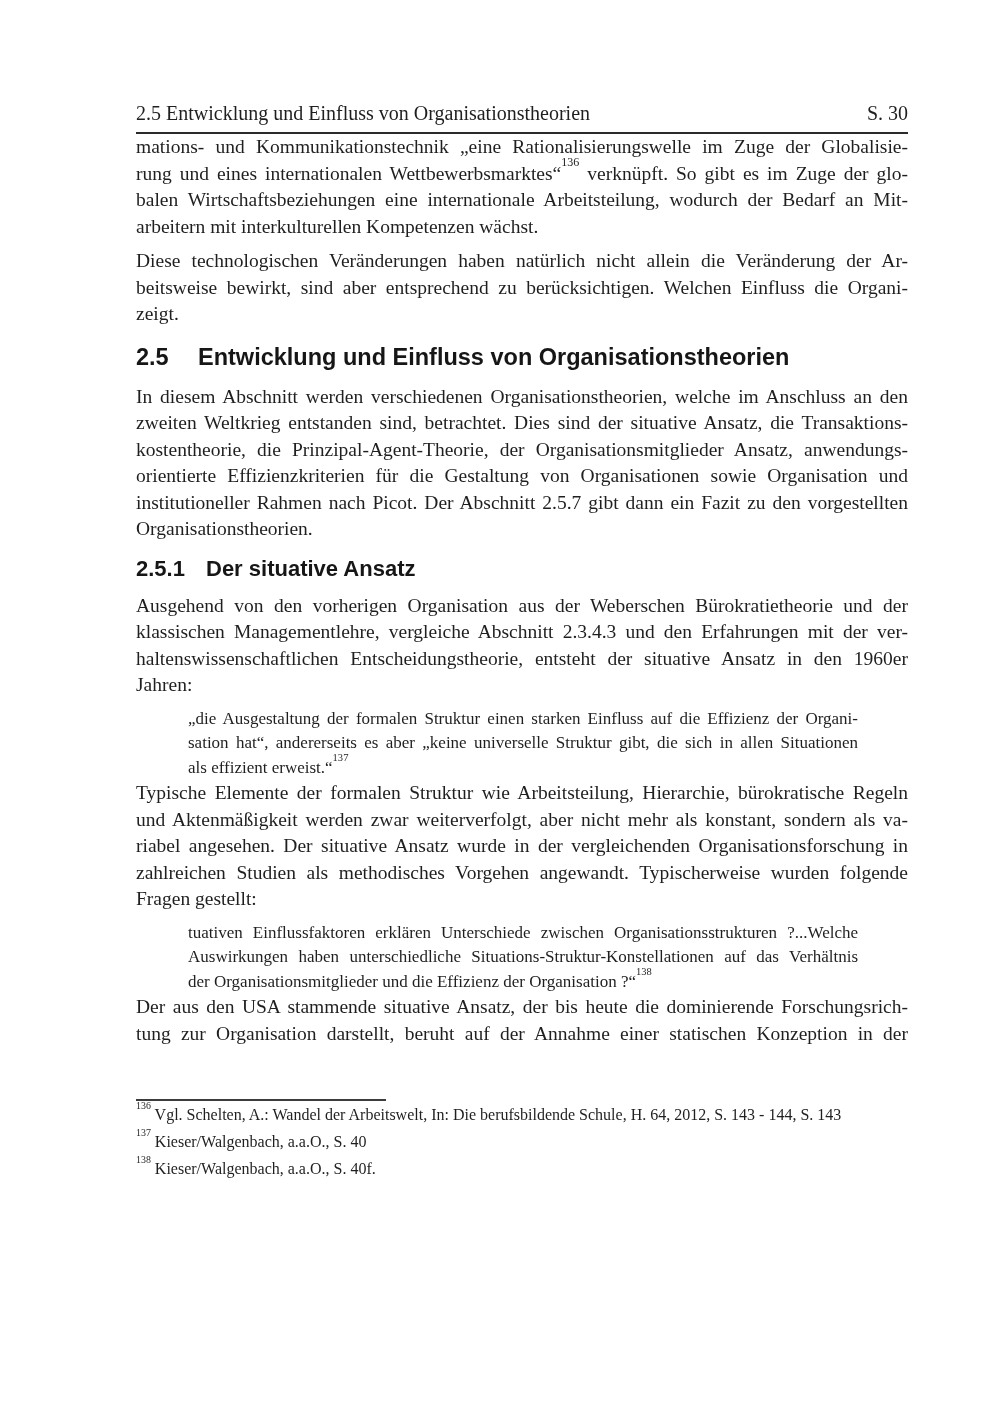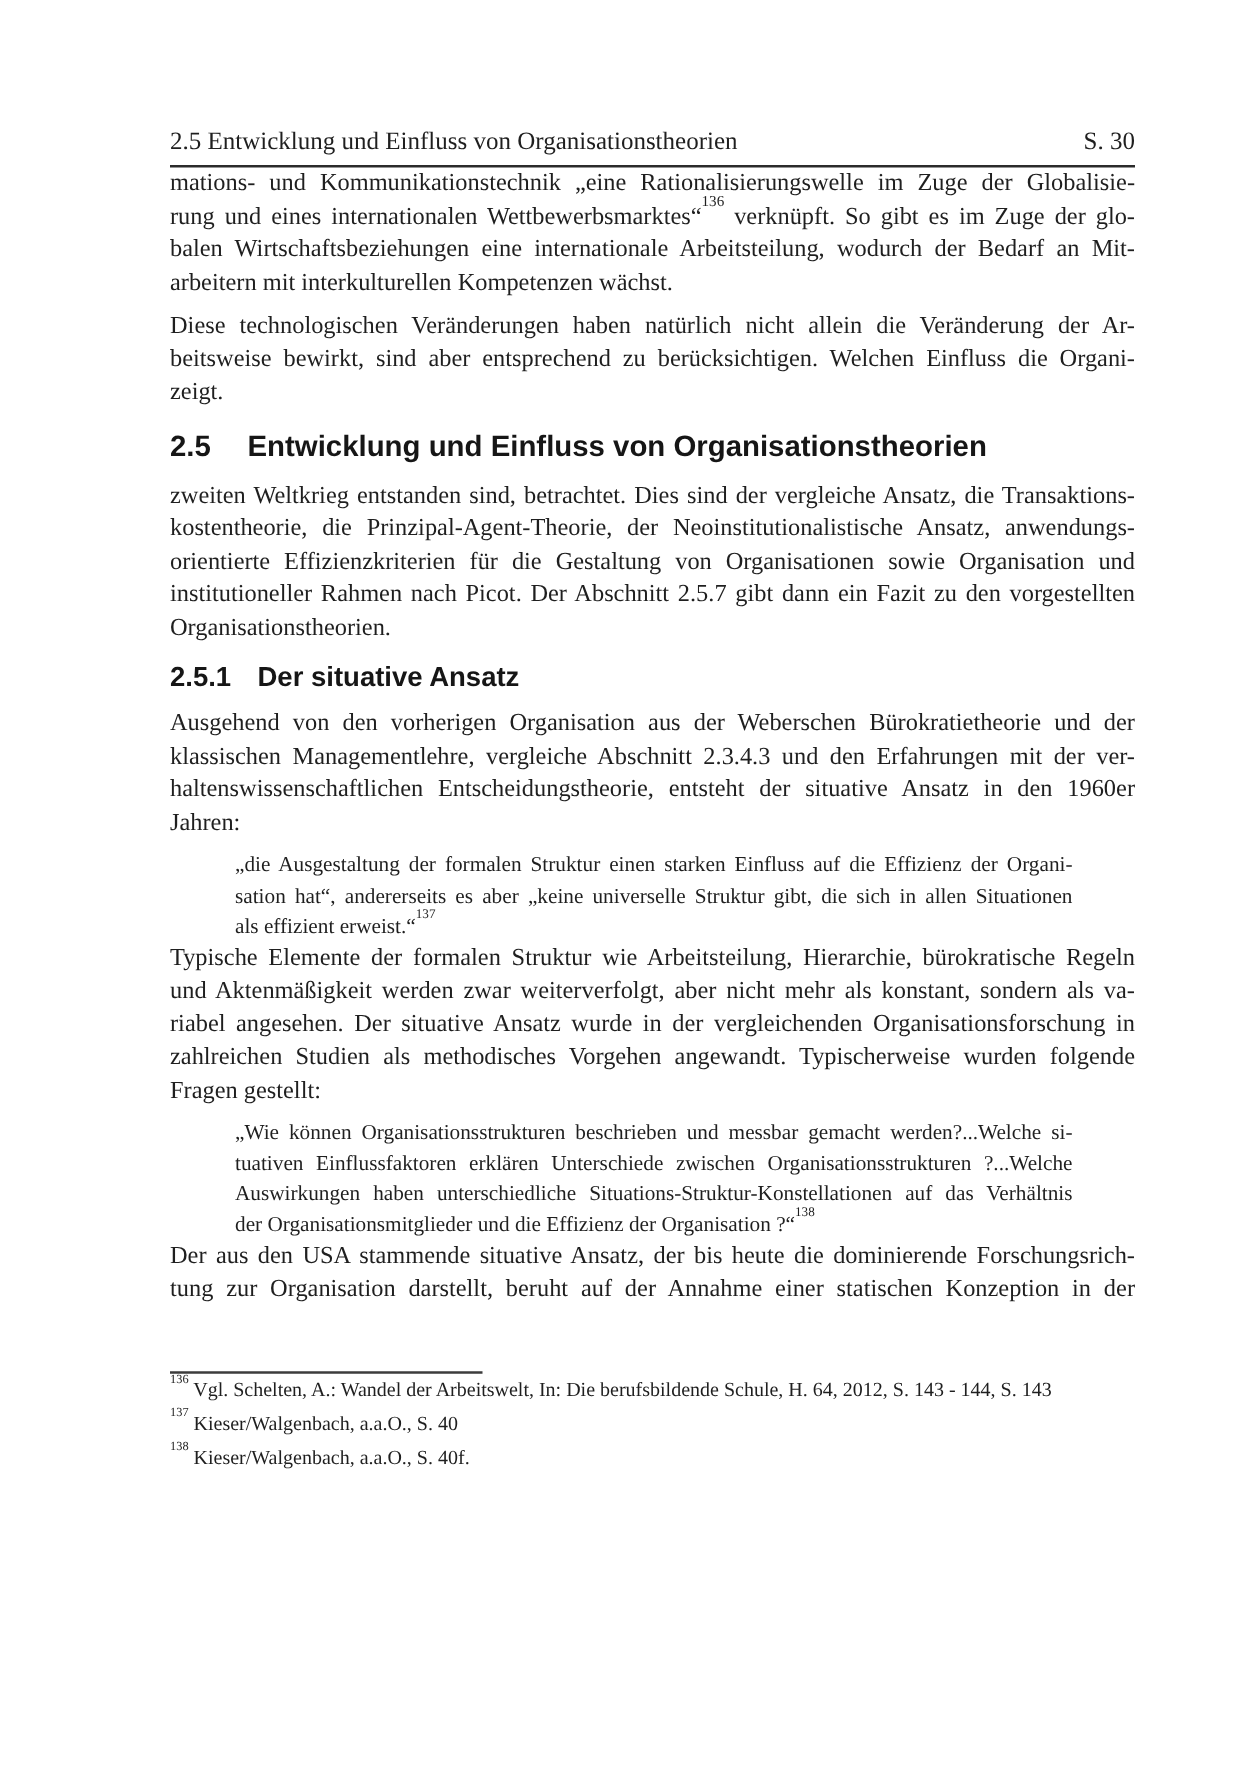--- a/index.html
+++ b/index.html
@@ -57,22 +57,23 @@
       <div class="para">
         <div class="line fill"><span>Diese technologischen Veränderungen haben natürlich nicht allein die Veränderung der Ar-</span></div>
         <div class="line fill"><span>beitsweise bewirkt, sind aber entsprechend zu berücksichtigen. Welchen Einfluss die Organi-</span></div>
         <div class="line"><span>zeigt.</span></div>
       </div>
       <div class="heading h1">
         <span class="h-num">2.5</span>
         <span class="h-title">Entwicklung und Einfluss von Organisationstheorien</span>
       </div>
       <div class="para">
-        <div class="line fill"><span>zweiten Weltkrieg entstanden sind, betrachtet. Dies sind der vergleiche Ansatz, die Transaktions-</span></div>
-        <div class="line fill"><span>kostentheorie, die Prinzipal-Agent-Theorie, der Neoinstitutionalistische Ansatz, anwendungs-</span></div>
+        <div class="line fill"><span>In diesem Abschnitt werden verschiedenen Organisationstheorien, welche im Anschluss an den</span></div>
+        <div class="line fill"><span>zweiten Weltkrieg entstanden sind, betrachtet. Dies sind der situative Ansatz, die Transaktions-</span></div>
+        <div class="line fill"><span>kostentheorie, die Prinzipal-Agent-Theorie, der Organisationsmitglieder Ansatz, anwendungs-</span></div>
         <div class="line fill"><span>orientierte Effizienzkriterien für die Gestaltung von Organisationen sowie Organisation und</span></div>
         <div class="line fill"><span>institutioneller Rahmen nach Picot. Der Abschnitt 2.5.7 gibt dann ein Fazit zu den vorgestellten</span></div>
         <div class="line"><span>Organisationstheorien.</span></div>
       </div>
       <div class="heading h2">
         <span class="h-num">2.5.1</span>
         <span class="h-title">Der situative Ansatz</span>
       </div>
       <div class="para">
         <div class="line fill"><span>Ausgehend von den vorherigen Organisation aus der Weberschen Bürokratietheorie und der</span></div>
@@ -86,21 +87,20 @@
         <div class="line"><span>als effizient erweist.“</span><sup>137</sup></div>
       </div>
       <div class="para">
         <div class="line fill"><span>Typische Elemente der formalen Struktur wie Arbeitsteilung, Hierarchie, bürokratische Regeln</span></div>
         <div class="line fill"><span>und Aktenmäßigkeit werden zwar weiterverfolgt, aber nicht mehr als konstant, sondern als va-</span></div>
         <div class="line fill"><span>riabel angesehen. Der situative Ansatz wurde in der vergleichenden Organisationsforschung in</span></div>
         <div class="line fill"><span>zahlreichen Studien als methodisches Vorgehen angewandt. Typischerweise wurden folgende</span></div>
         <div class="line"><span>Fragen gestellt:</span></div>
       </div>
       <div class="para quote">
-        <div class="line fill"><span>„Wie können Organisationsstrukturen beschrieben und messbar gemacht werden?...Welche si-</span></div>
         <div class="line fill"><span>tuativen Einflussfaktoren erklären Unterschiede zwischen Organisationsstrukturen ?...Welche</span></div>
         <div class="line fill"><span>Auswirkungen haben unterschiedliche Situations-Struktur-Konstellationen auf das Verhältnis</span></div>
         <div class="line"><span>der Organisationsmitglieder und die Effizienz der Organisation ?“</span><sup>138</sup></div>
       </div>
       <div class="para">
         <div class="line fill"><span>Der aus den USA stammende situative Ansatz, der bis heute die dominierende Forschungsrich-</span></div>
         <div class="line fill"><span>tung zur Organisation darstellt, beruht auf der Annahme einer statischen Konzeption in der</span></div>
       </div>
     </div>
 

